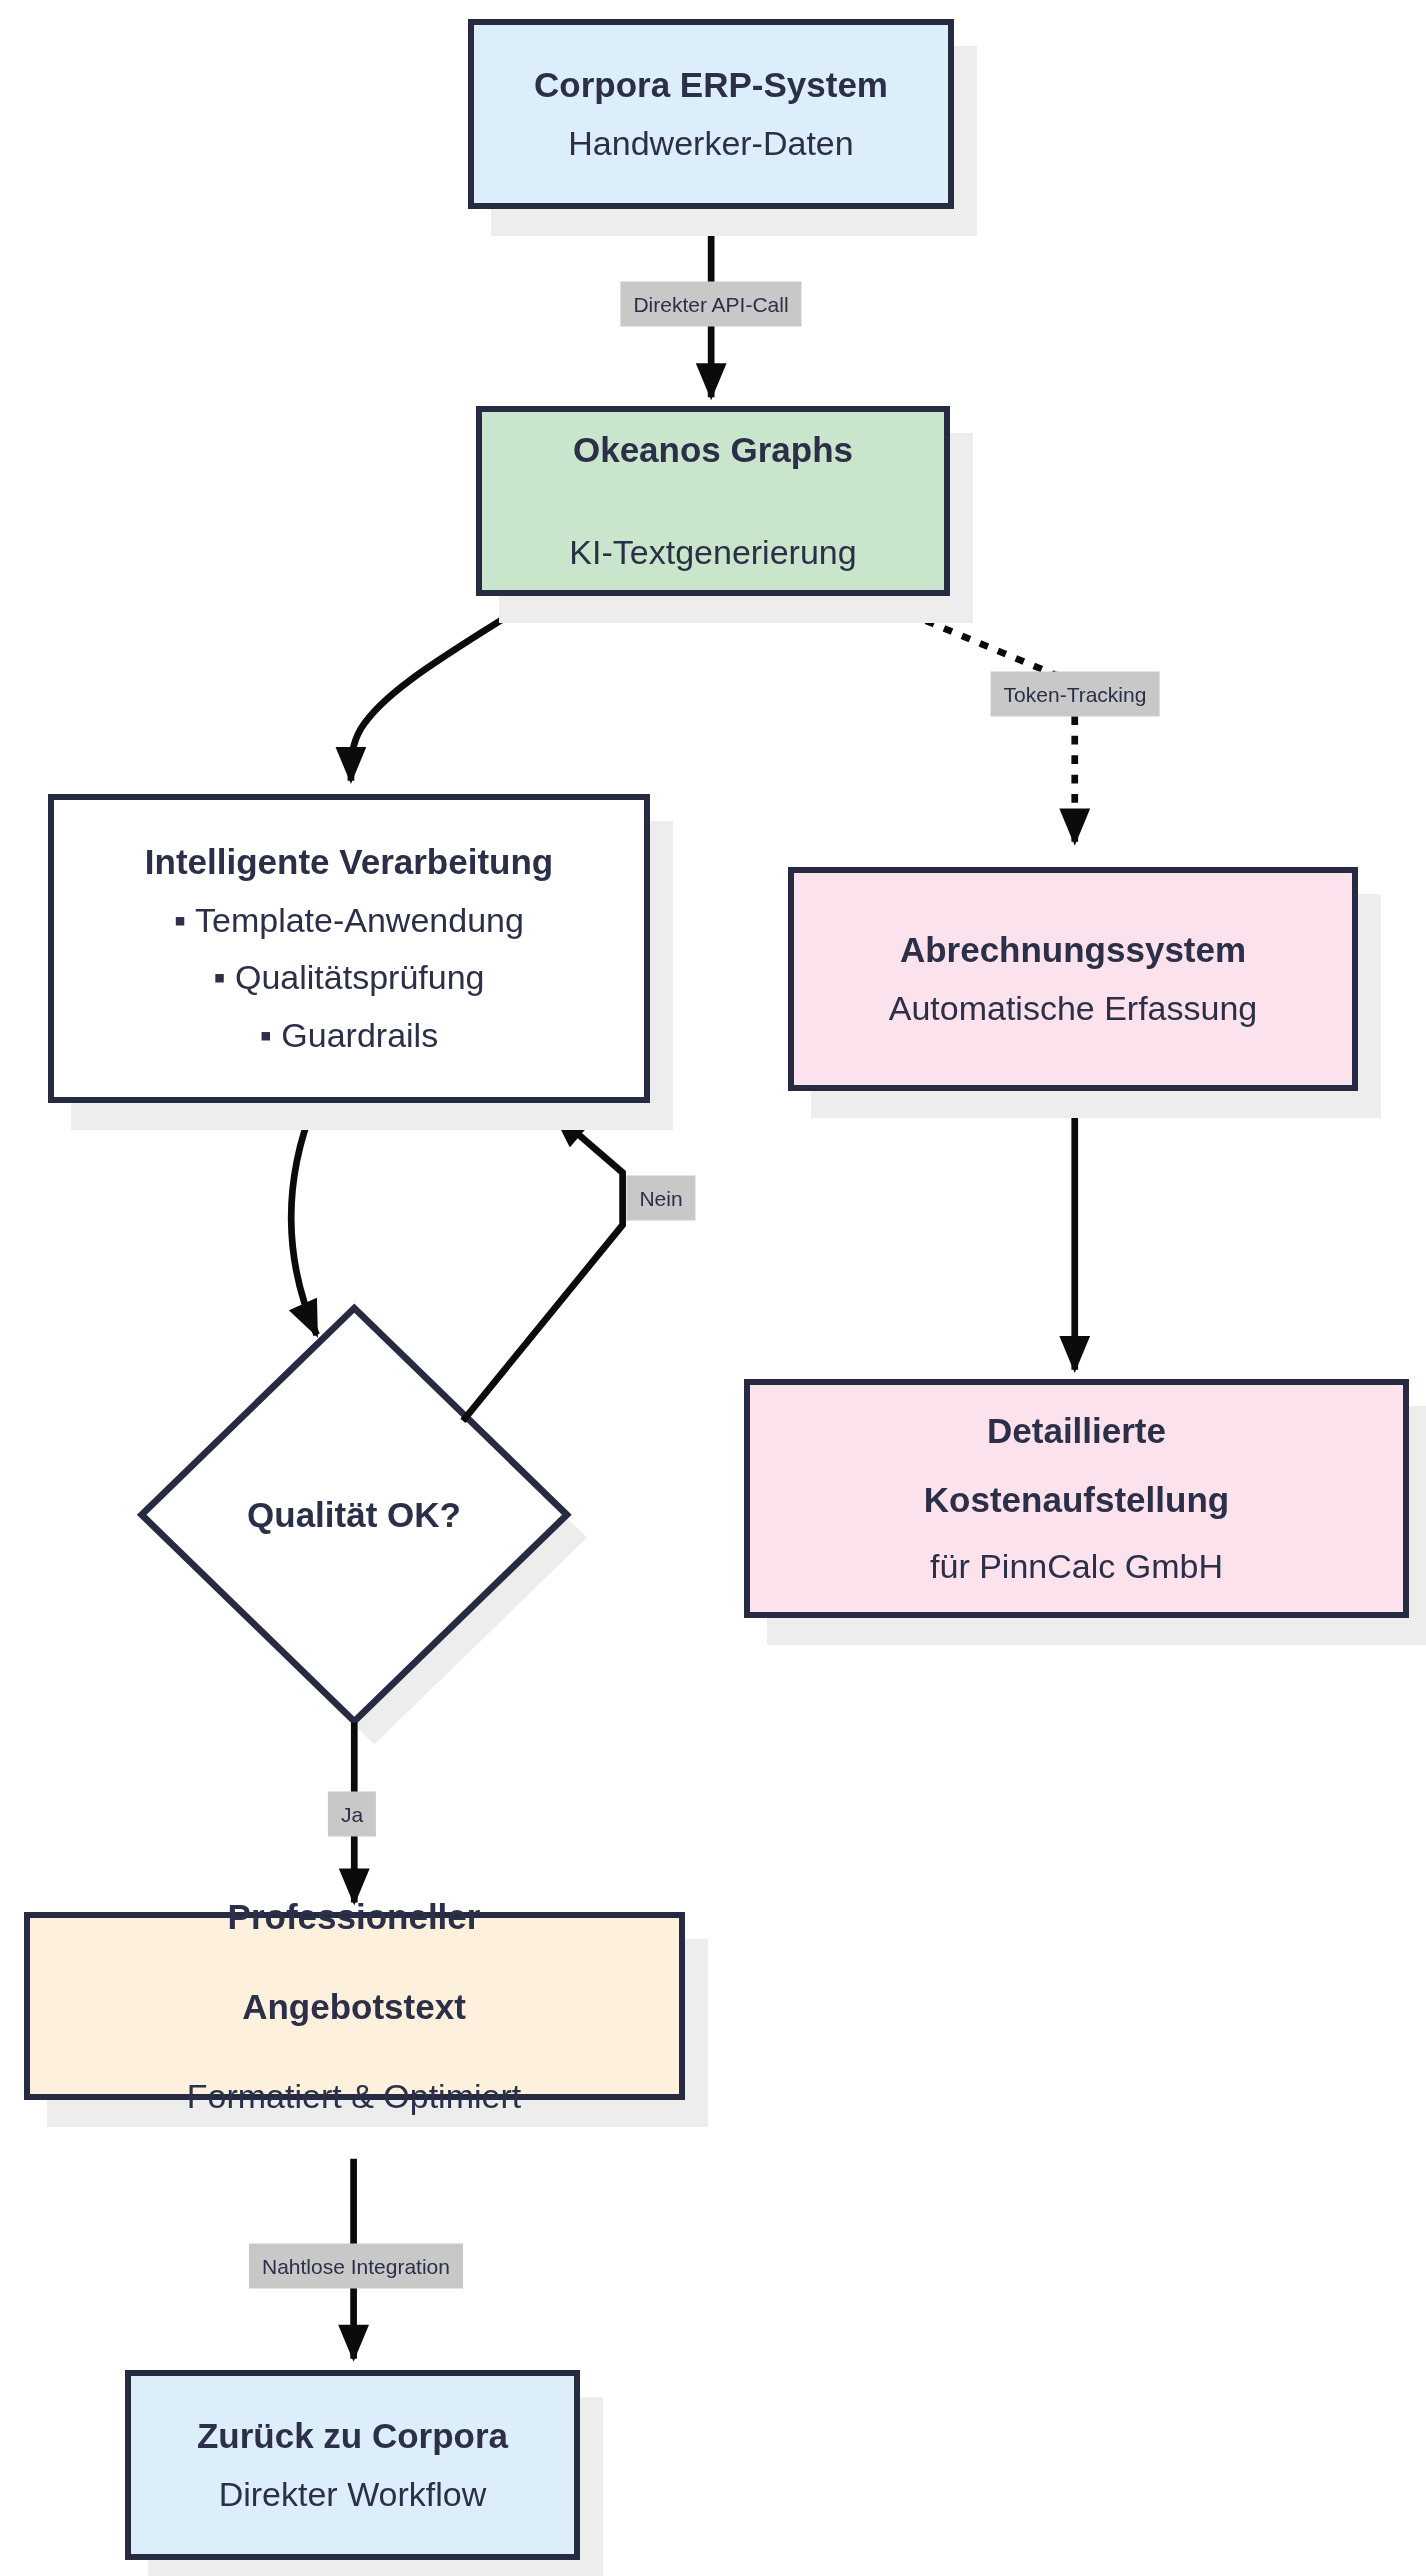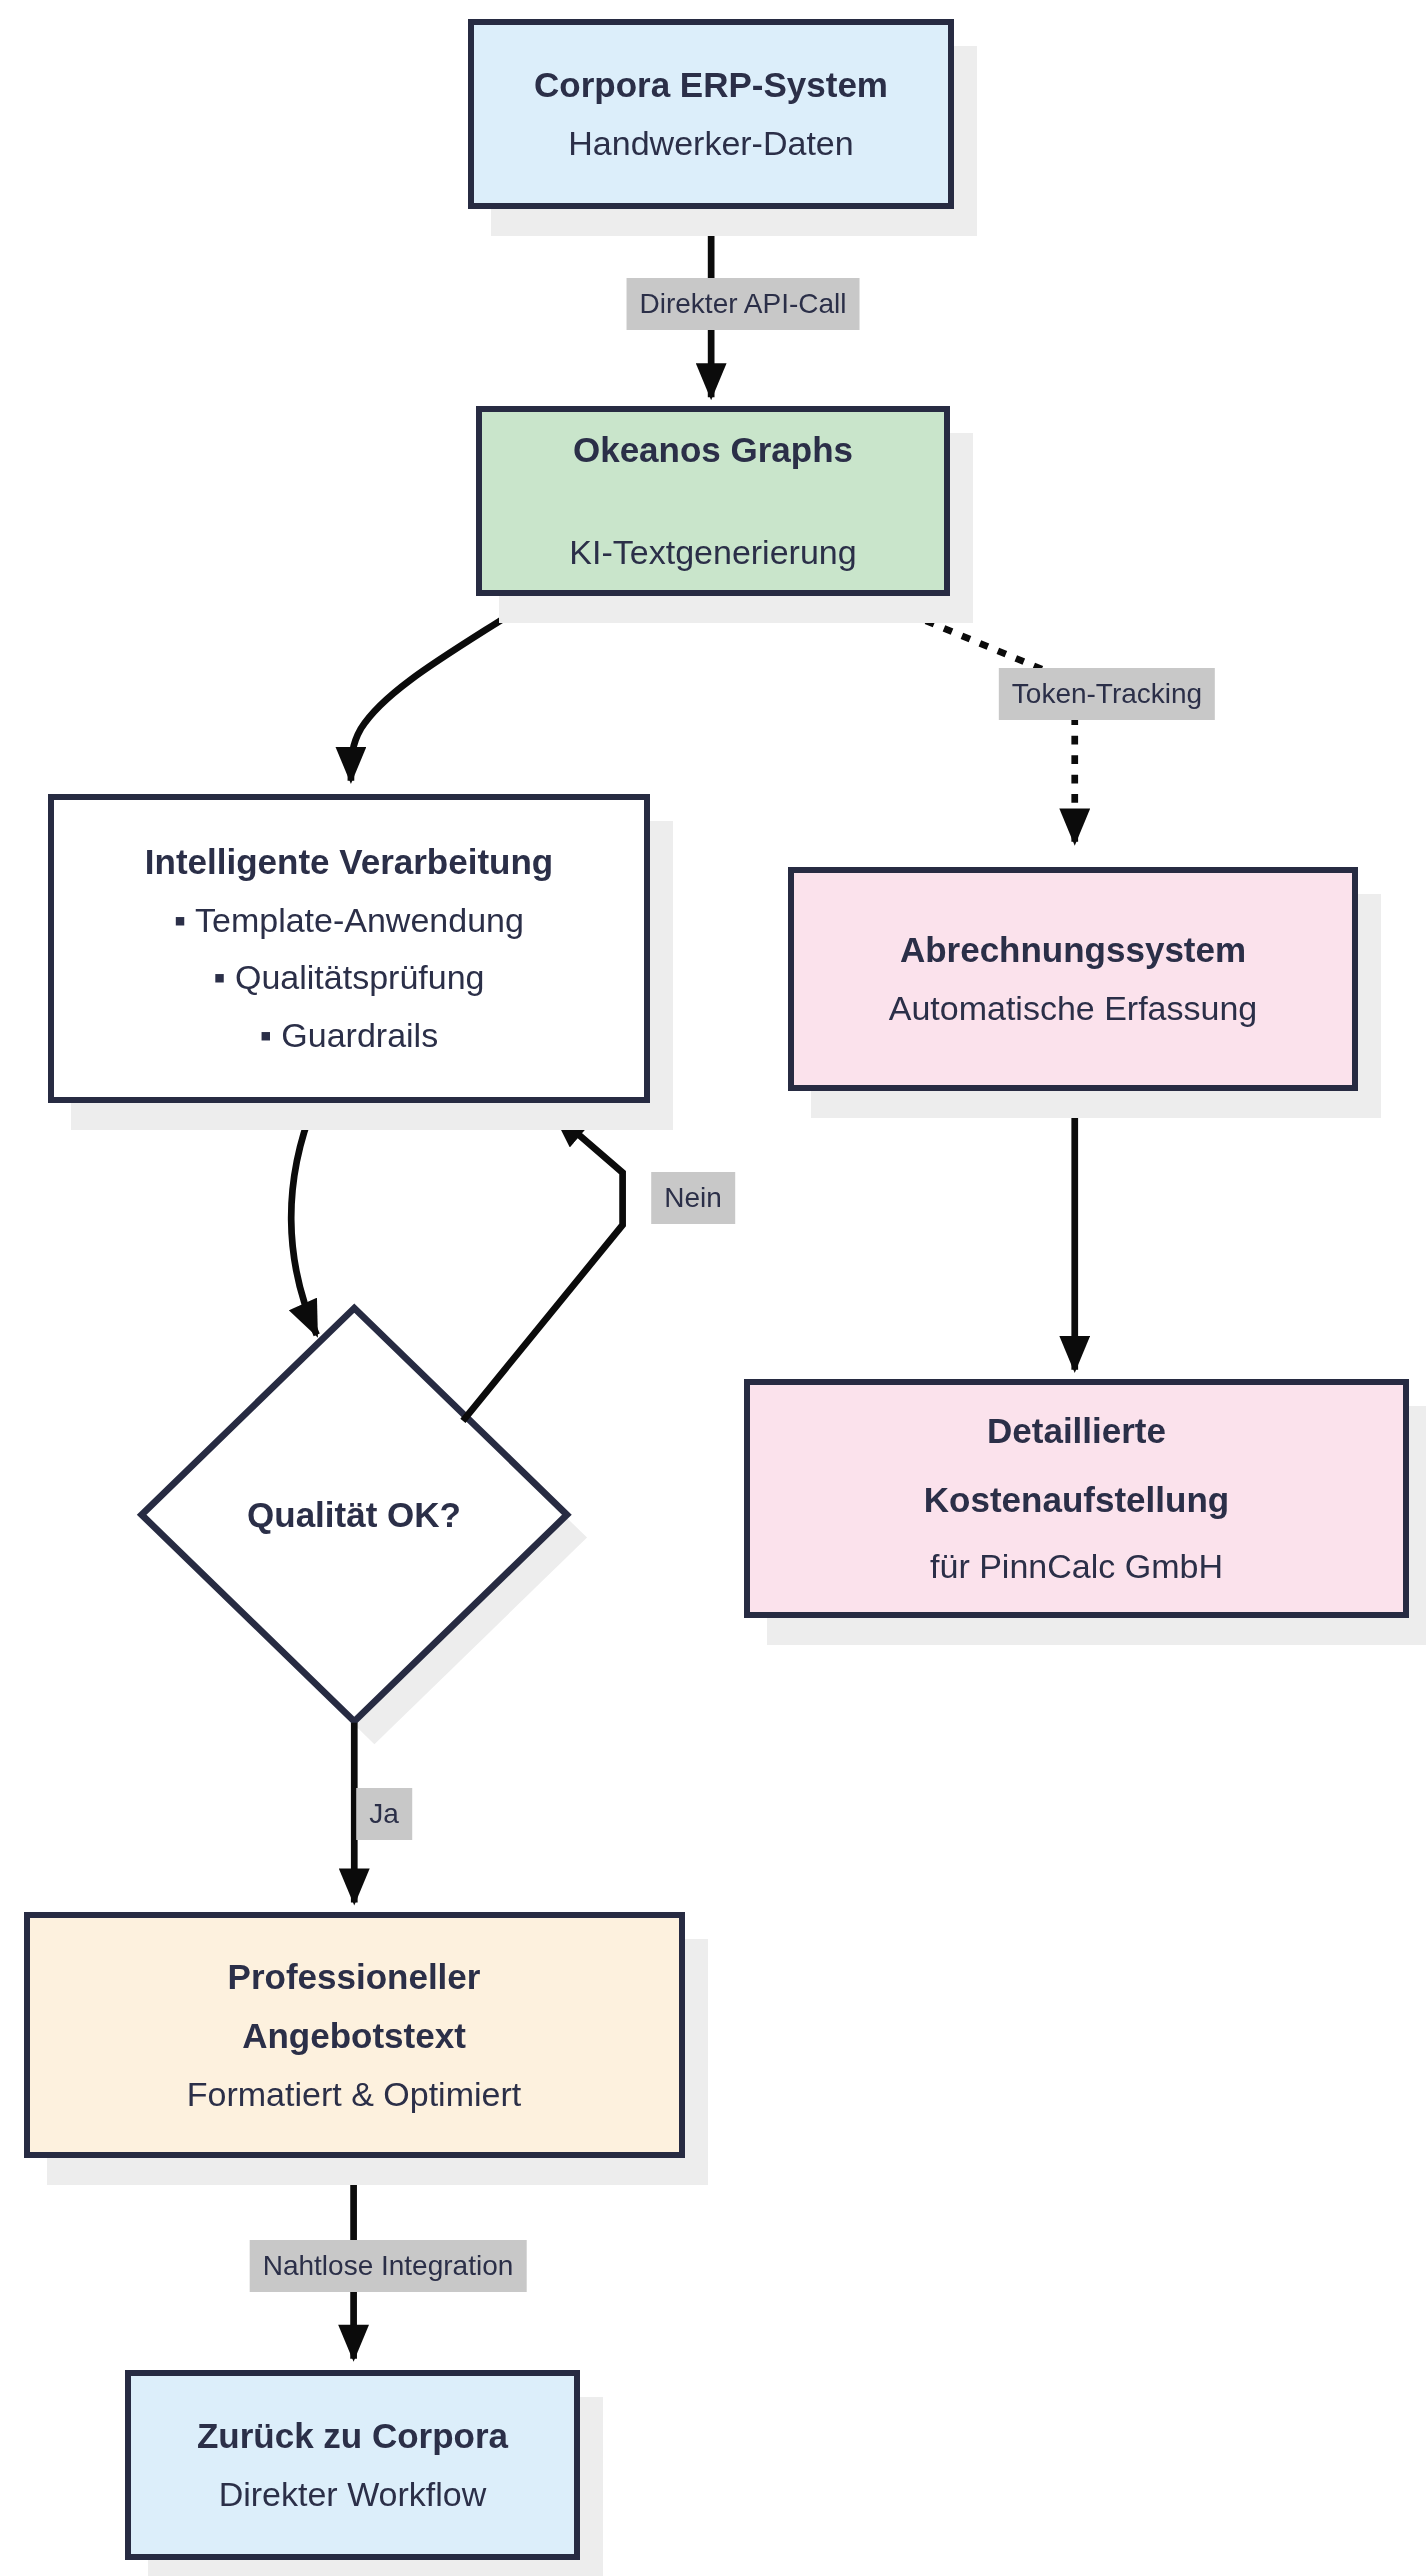--- a/index.html
+++ b/index.html
@@ -40,25 +40,24 @@
   .fill-blue{background:var(--c-blue);}
   .fill-green{background:var(--c-green);gap:45px;}
   .fill-pink{background:var(--c-pink);}
   .fill-cream{background:var(--c-cream);}
   .fill-white{background:var(--c-white);}
   .edge-label{
     position:absolute;
     transform:translate(-50%,-50%);
     background:var(--c-edge_label_bg);
     color:var(--c-text);
-    font-size:28px;font-weight:400;
+    font-size:21px;font-weight:400;
     line-height:1;
     padding:12px 13px;
     white-space:nowrap;
-    margin-left:32px;
   }
   .decision-label{
     position:absolute;
     transform:translate(-50%,-50%);
     font-size:35px;font-weight:700;
     white-space:nowrap;
   }
 </style>
 </head>
 <body>
@@ -106,21 +105,21 @@
     <div class="title">Abrechnungssystem</div>
     <div class="sub">Automatische Erfassung</div>
   </div>
 
   <div class="node fill-pink" style="left:744px;top:1379px;width:665px;height:239px;gap:9px;">
     <div class="title">Detaillierte</div>
     <div class="title">Kostenaufstellung</div>
     <div class="sub">für PinnCalc GmbH</div>
   </div>
 
-  <div class="node fill-cream" style="left:23.5px;top:1912px;width:661px;height:246px;">
+  <div class="node fill-cream" style="left:23.5px;top:1912px;width:661px;height:188px;gap:31px;">
     <div class="title">Professioneller</div>
     <div class="title">Angebotstext</div>
     <div class="sub">Formatiert &amp; Optimiert</div>
   </div>
 
   <div class="node fill-blue" style="left:125px;top:2370px;width:455px;height:190px;">
     <div class="title">Zurück zu Corpora</div>
     <div class="sub">Direkter Workflow</div>
   </div>
 

